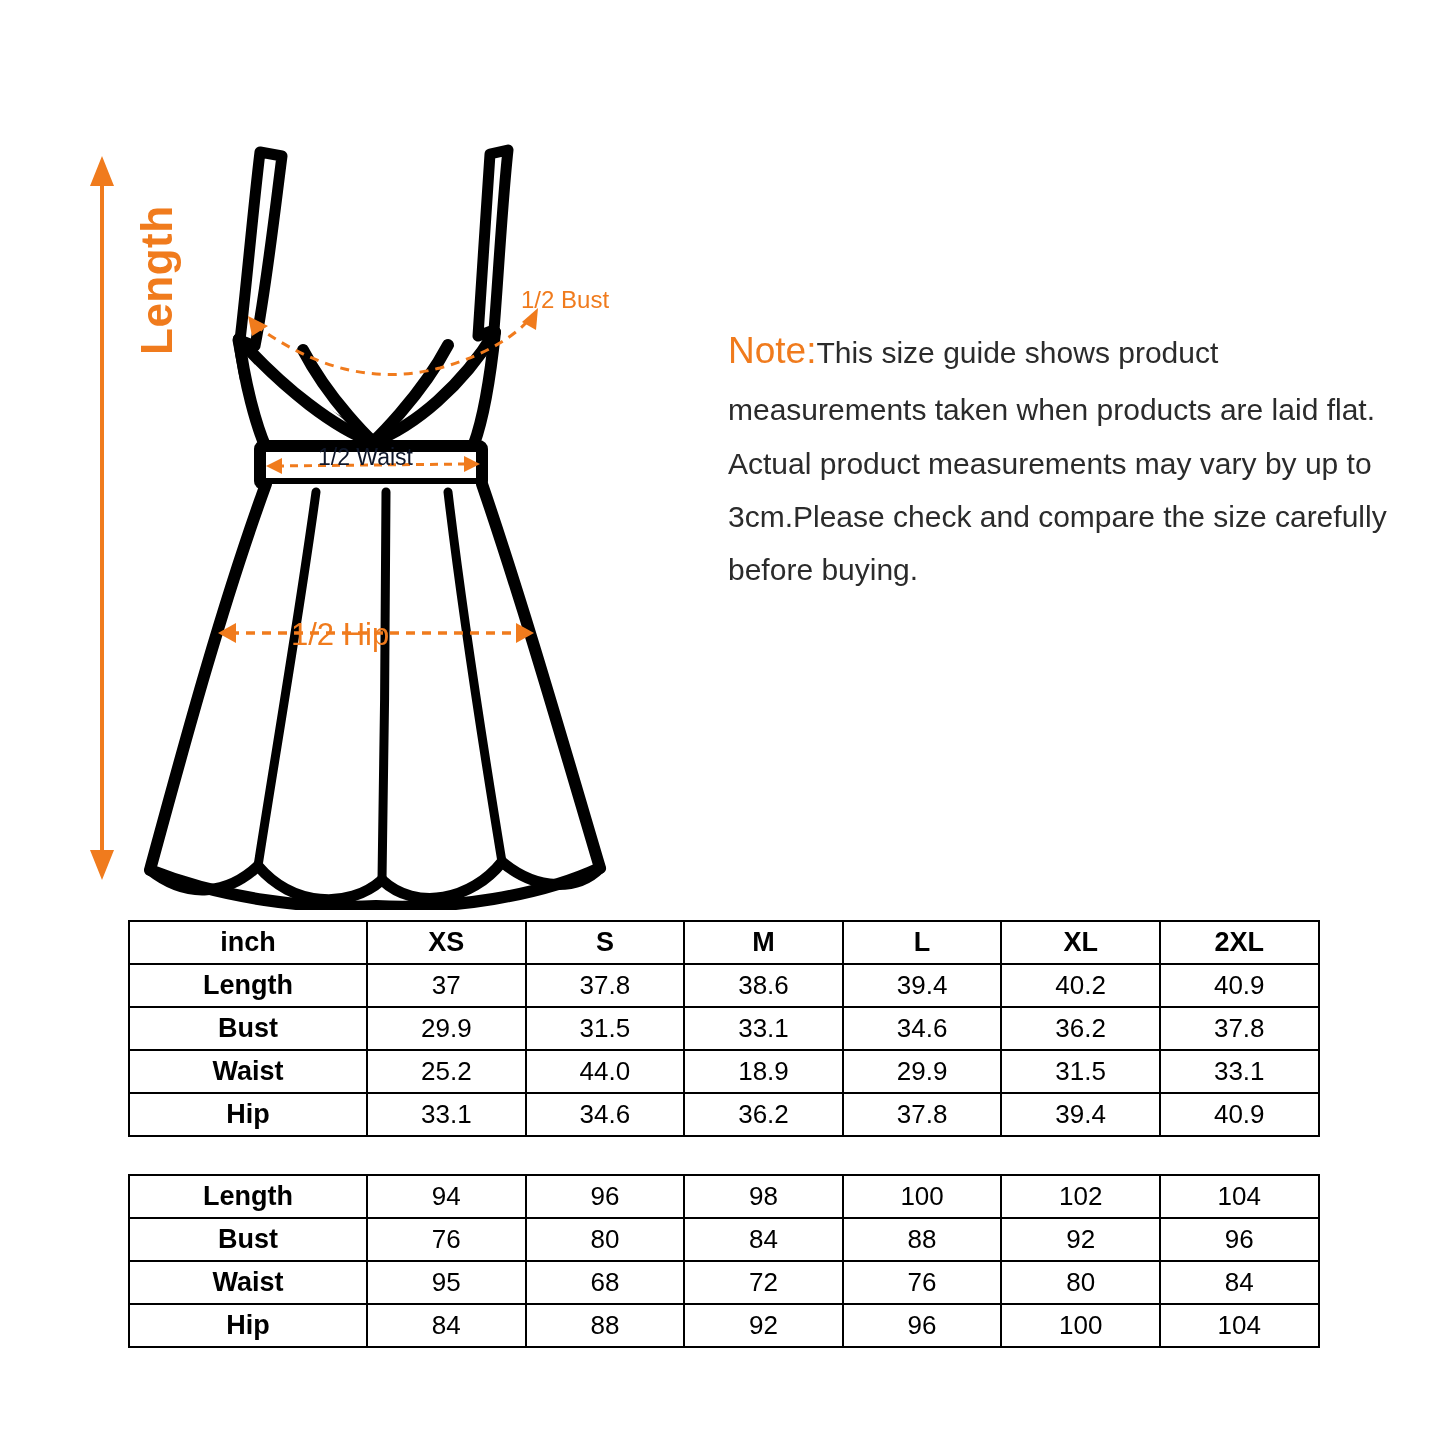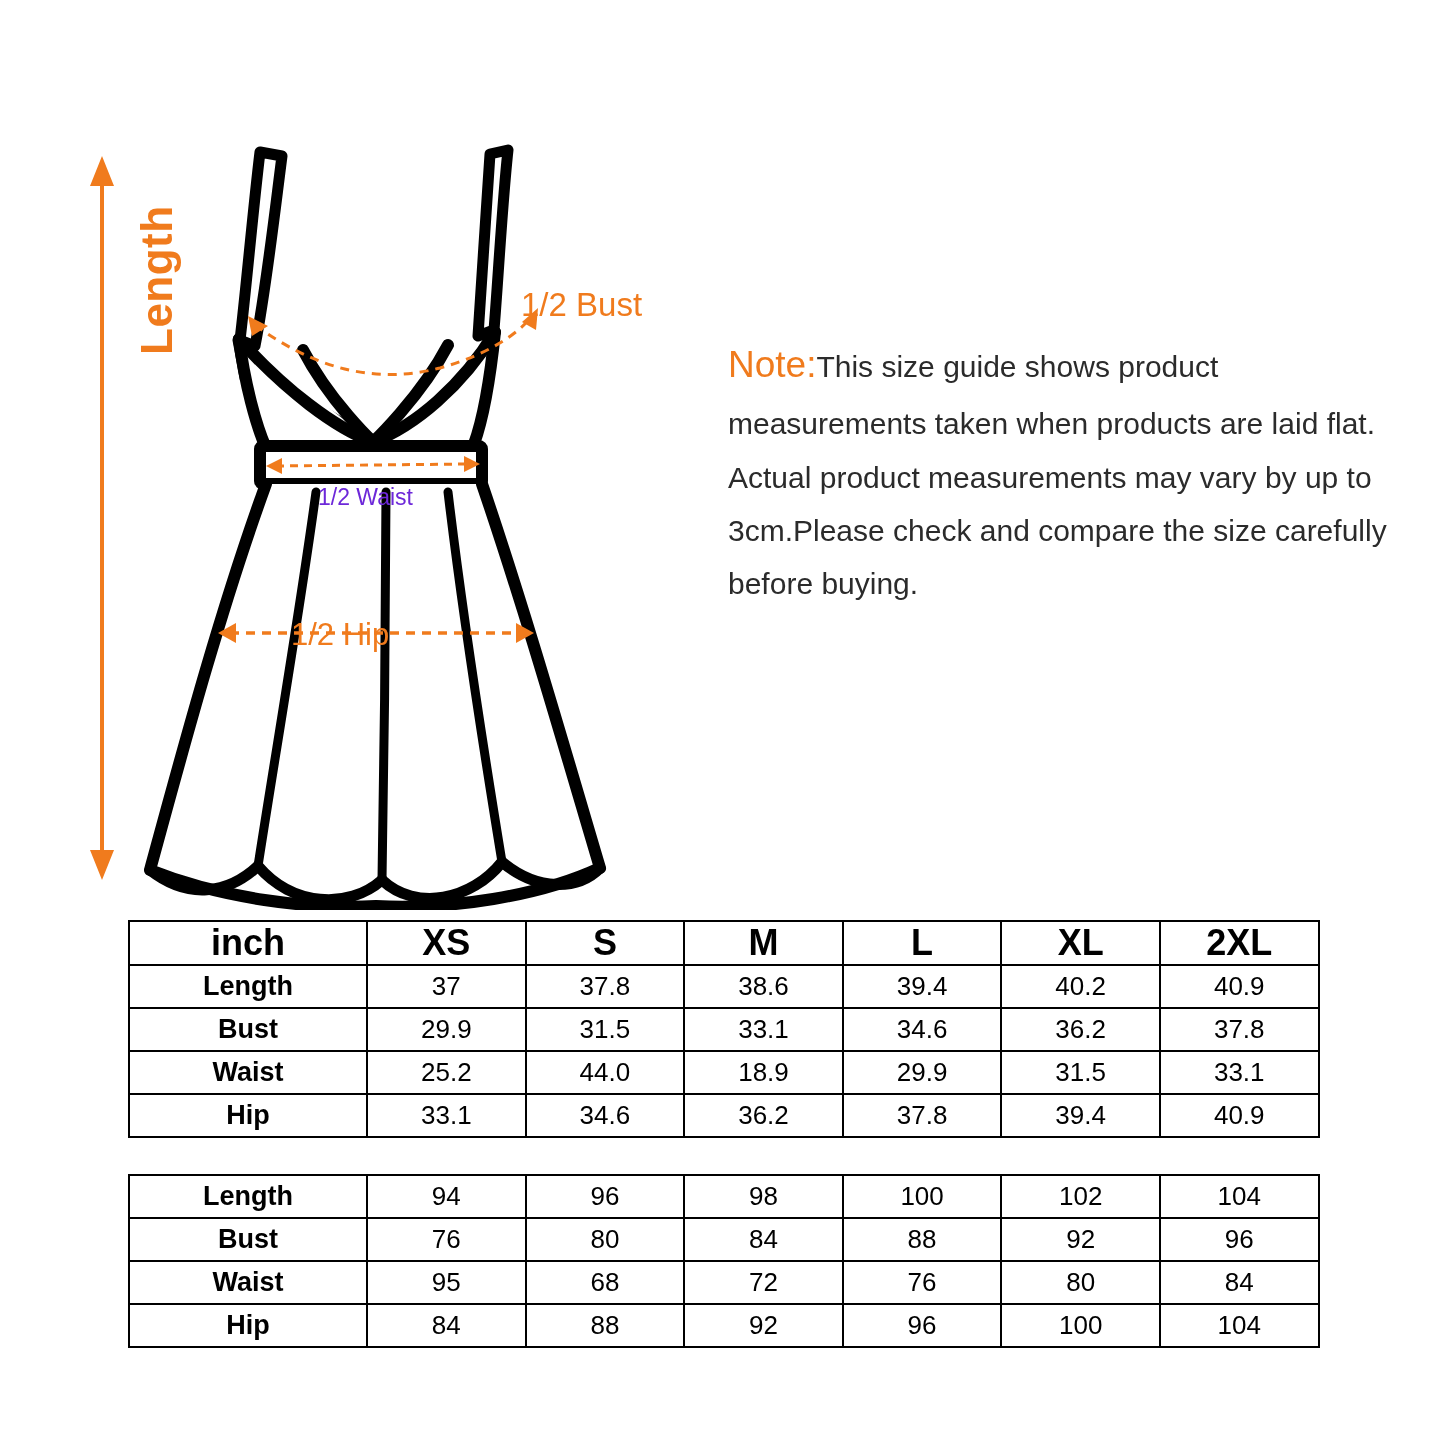--- a/index.html
+++ b/index.html
@@ -59,47 +59,46 @@
     color: #F07B1D;
     transform: rotate(-90deg);
     transform-origin: left top;
     white-space: nowrap;
     letter-spacing: 0.5px;
   }
   .bust-label {
     position: absolute;
     left: 521px;
     top: 286px;
-    font-size: 33px;
+    font-size: 24px;
     color: #F07B1D;
     white-space: nowrap;
   }
   .waist-label {
     position: absolute;
     left: 318px;
     top: 444px;
     font-size: 23px;
-    color: #6d28d9;
+    color: #0f172a;
     white-space: nowrap;
-    margin-top: 40px;
   }
   .hip-label {
     position: absolute;
     left: 291px;
     top: 617px;
     font-size: 31px;
     color: #F07B1D;
     white-space: nowrap;
   }
 
   
   .note {
     position: absolute;
     left: 728px;
-    top: 332px;
+    top: 318px;
     width: 672px;
     font-size: 30px;
     line-height: 1.77;
     color: #2b2b2b;
   }
   .note .note-head {
     color: #F07B1D;
     font-size: 37px;
     font-weight: normal;
     vertical-align: baseline;
@@ -123,21 +122,21 @@
   table.sizetable td {
     border: 2px solid #000;
     height: 41px;
     text-align: center;
     font-size: 27px;
     font-weight: bold;
     color: #000;
     padding: 0;
   }
   table.sizetable tr.head td {
-    font-size: 36px;
+    font-size: 27px;
     margin-left: 14px;
   }
   table.sizetable td.rowhead {
     font-size: 27px;
   }
   table.sizetable td.unit {
     font-size: 27px;
   }
   table.sizetable td.val {
     font-weight: normal;

